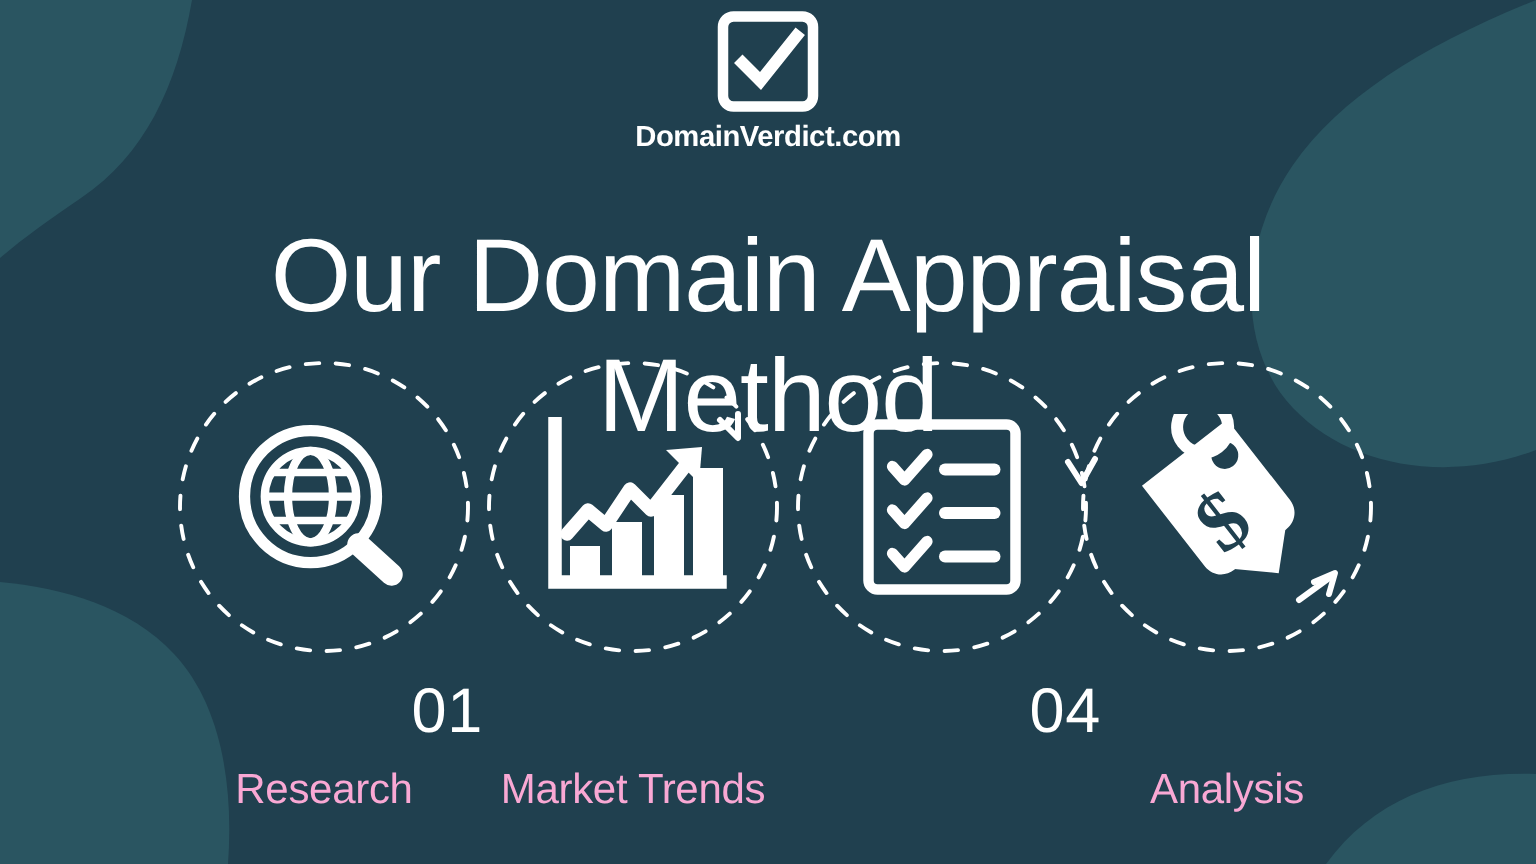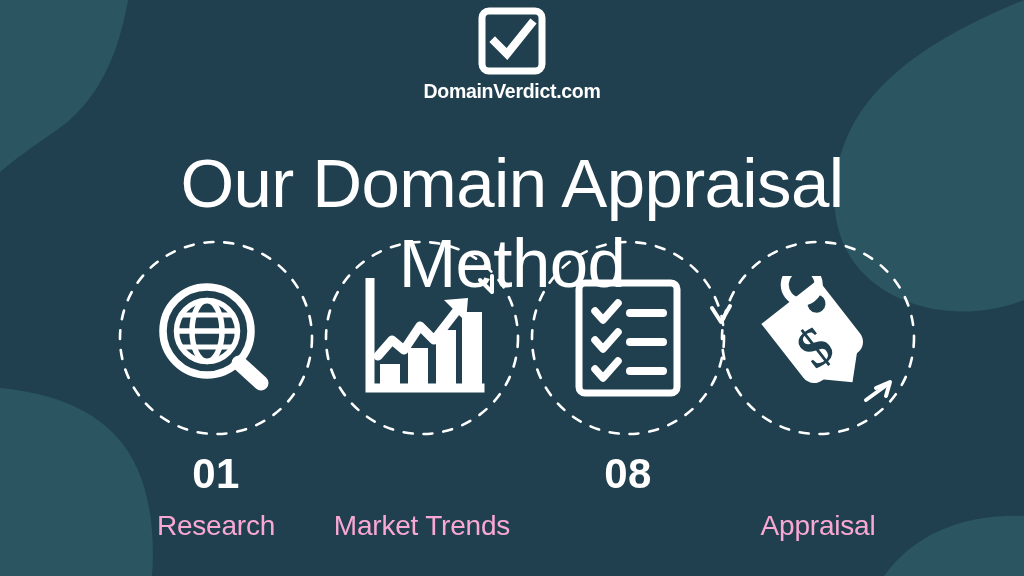--- a/index.html
+++ b/index.html
@@ -93,24 +93,24 @@
     height: 212px;
     display: flex;
     align-items: center;
     justify-content: center;
   }
   .step-number {
     position: absolute;
     left: 0;
     top: 218px;
     width: 212px;
-    text-align: center;
+    text-align: right;
     color: #ffffff;
     font-size: 42px;
-    font-weight: 700;
+    font-weight: 400;
     letter-spacing: 0.5px;
   }
   .step-label {
     position: absolute;
     left: -20px;
     top: 278px;
     width: 252px;
     text-align: center;
     color: #f9a8d4;
     font-size: 28px;
@@ -209,21 +209,21 @@
               <path d="M22 62 L30 71 L45 54"></path>
               <path d="M22 91 L30 100 L45 83"></path>
             </g>
             <g stroke="#ffffff" stroke-width="8" stroke-linecap="round">
               <line x1="57" y1="35" x2="90" y2="35"></line>
               <line x1="57" y1="64" x2="90" y2="64"></line>
               <line x1="57" y1="93" x2="90" y2="93"></line>
             </g>
           </svg>
         </div>
-        <div class="step-number">08</div>
+        <div class="step-number">04</div>
       </div>
 
       <div class="step step-4">
         <div class="step-icon">
           <svg width="124" height="124" viewBox="0 0 124 124">
             <g transform="rotate(-38 62 62)">
 
               <path d="M26 16 L98 16 L98 84 C98 92 92 98 84 98 L40 98
                        C32 98 26 92 26 84 Z" fill="#ffffff"></path>
 
@@ -234,18 +234,18 @@
               <g transform="translate(2 8)">
                 <text x="52" y="78" font-family="'Liberation Serif', serif" font-size="56" font-weight="bold" fill="#20404f" text-anchor="middle">$</text>
               </g>
             </g>
 
             <g transform="rotate(-38 62 62)">
               <circle cx="82" cy="10" r="17" fill="none" stroke="#ffffff" stroke-width="8"></circle>
             </g>
           </svg>
         </div>
-        <div class="step-label">Appraisal</div>
+        <div class="step-label">Analysis</div>
       </div>
 
     </div>
   </div>
 </div>
 
 </body></html>

